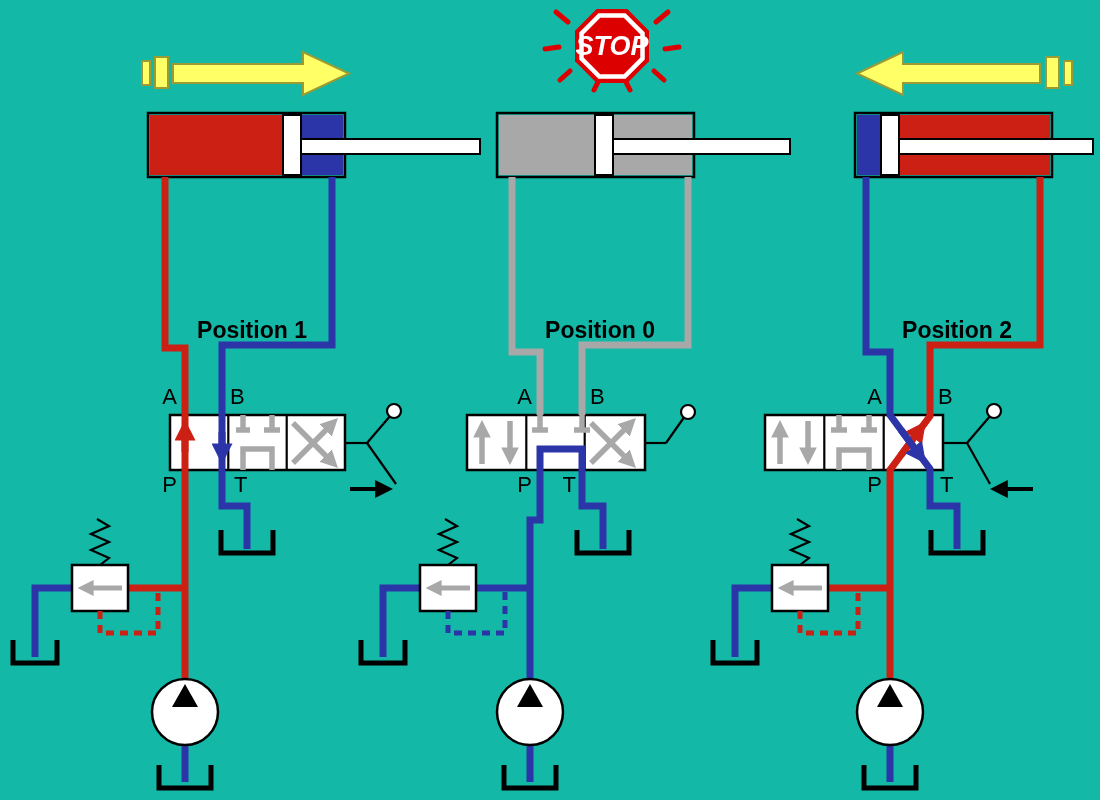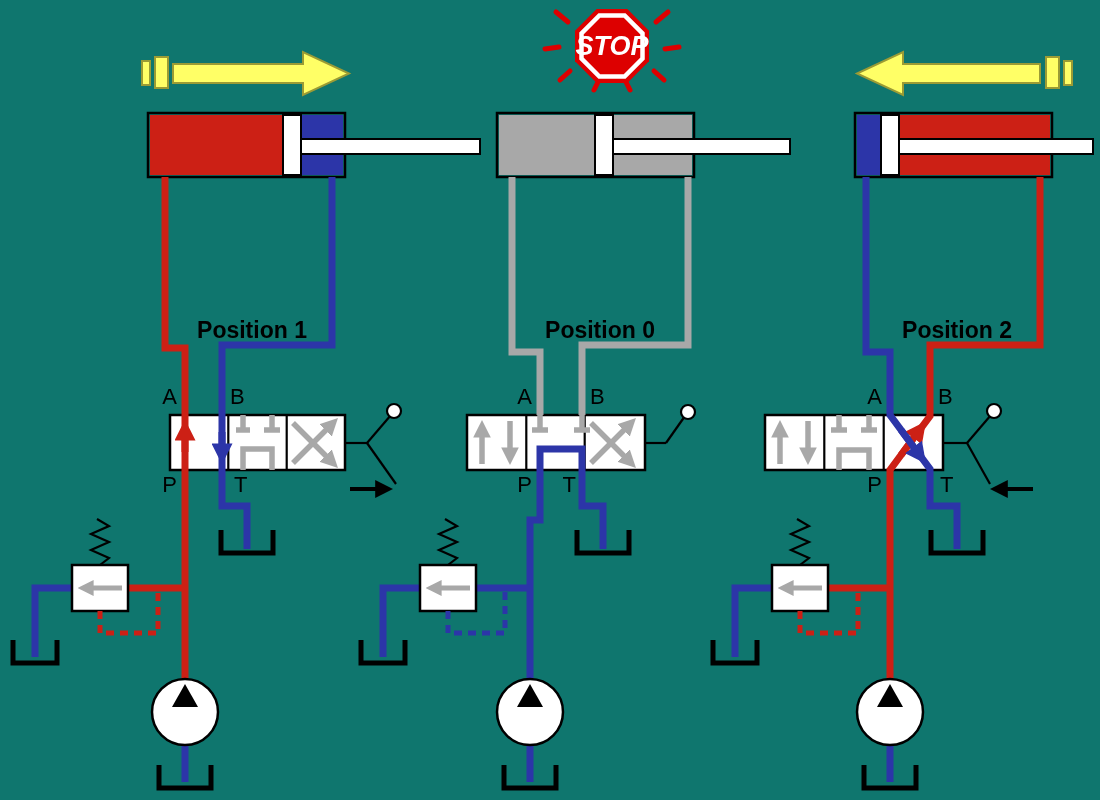--- a/index.html
+++ b/index.html
@@ -1,16 +1,16 @@
 <!DOCTYPE html>
 <html style="--red: #cc2015; --blue: #2c35a8; --gray: #a8a8a8; --yellow: #ffff66; --yellow_outline: #9b9b35; --stop_red: #dd0000; --stop_text: #ffffff;"><head>
 <meta charset="utf-8">
 <style>
   html,body{margin:0;padding:0;background:#fff;}
-  #stage{position:relative;width:1100px;height:800px;background:#0f766e;font-family:"Liberation Sans",sans-serif;}
+  #stage{position:relative;width:1100px;height:800px;background:#14b8a6;font-family:"Liberation Sans",sans-serif;}
   svg{display:block;}
   .t-pos{font:bold 23px "Liberation Sans",sans-serif;fill:#000;text-anchor:middle;}
   .t-port{font:22px "Liberation Sans",sans-serif;fill:#000;}
   .t-stop{font:italic bold 27px "Liberation Sans",sans-serif;fill:var(--stop_text,#fff);text-anchor:middle;}
   .pipe{fill:none;stroke-width:7;stroke-linejoin:miter;}
   .pipe.red{stroke:var(--red,#cc2015);}
   .pipe.blue{stroke:var(--blue,#2c35a8);}
   .pipe.gray{stroke:var(--gray,#a8a8a8);}
   .sym{fill:none;stroke:var(--gray,#a8a8a8);stroke-width:5.5;}
   .pilot{fill:none;stroke-width:5;stroke-dasharray:8 6;}

